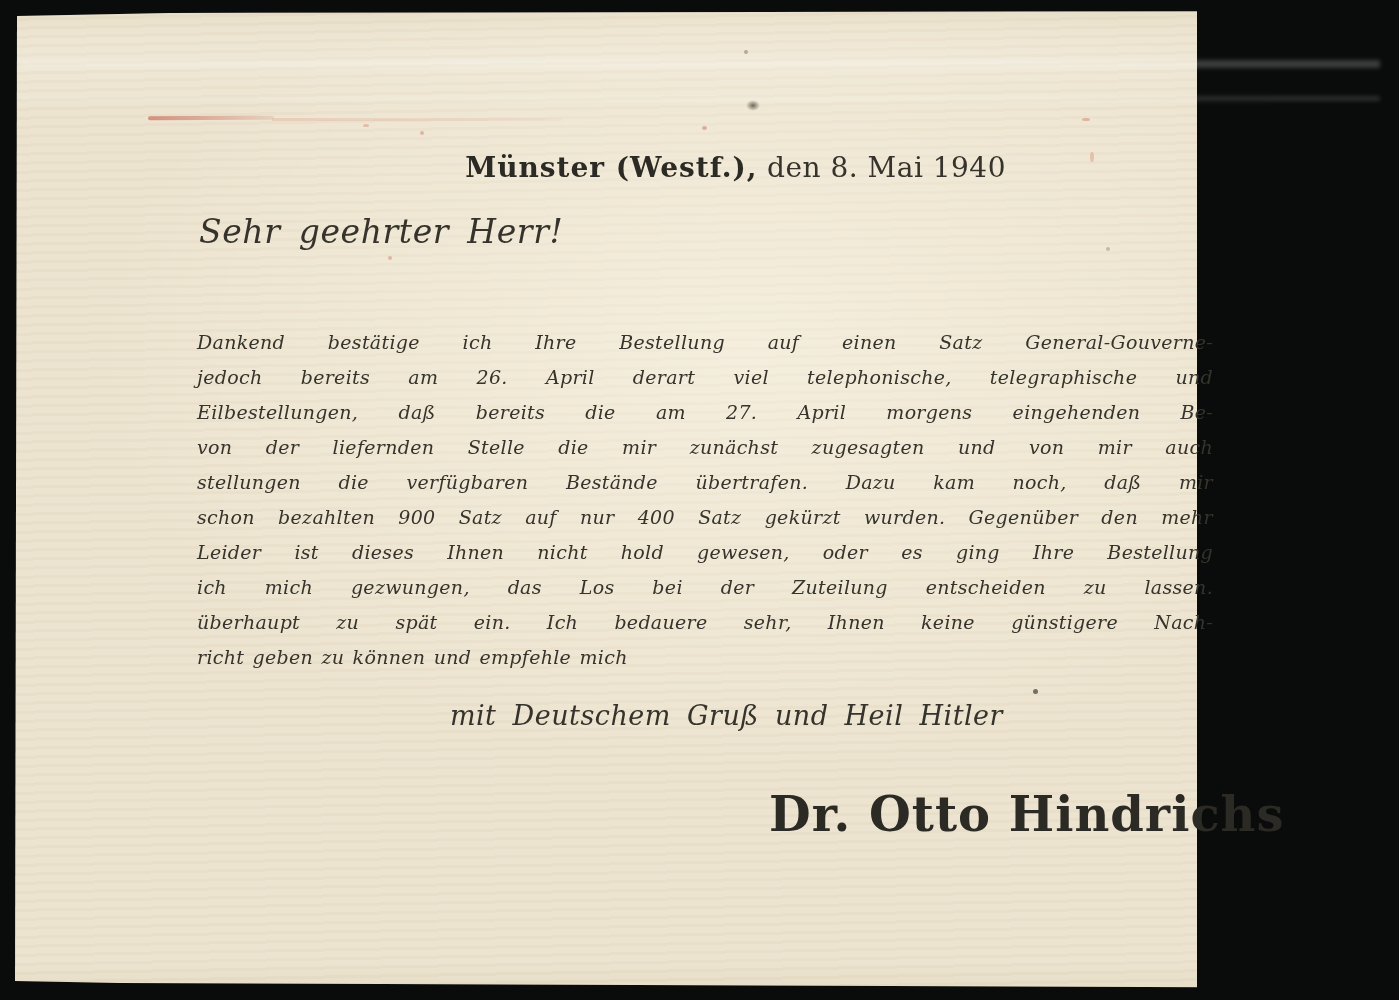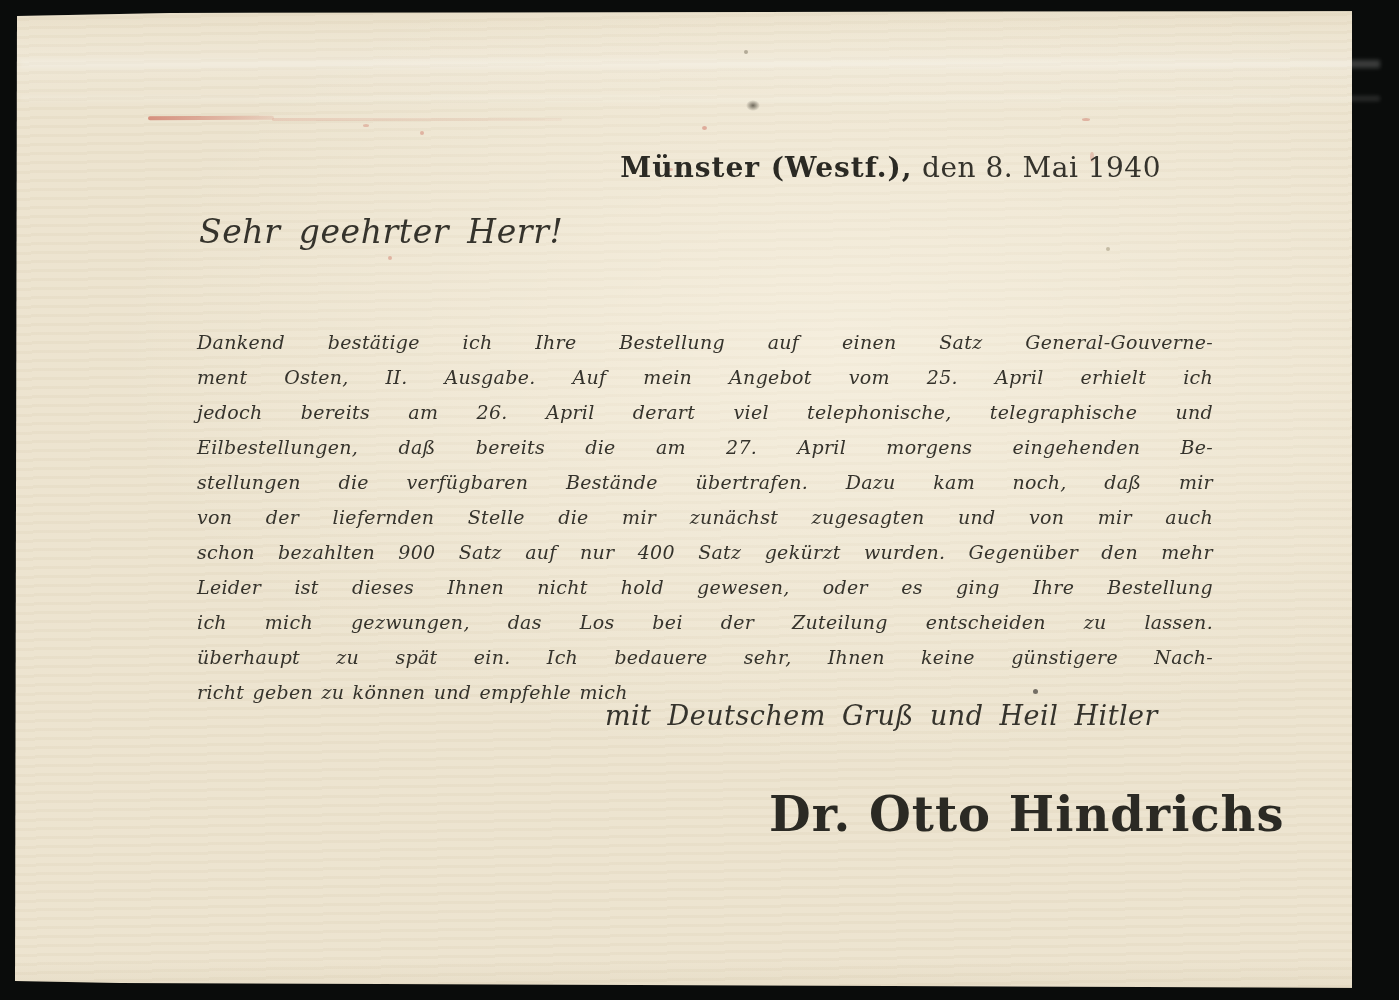--- a/index.html
+++ b/index.html
@@ -6,21 +6,21 @@
     margin: 0;
     padding: 0;
     width: 1399px;
     height: 1000px;
     overflow: hidden;
     background: var(--background, #0a0c0b);
     font-family: "DejaVu Serif", serif;
   }
   .stage {
     position: relative;
-    width: 1352px;
+    width: 1197px;
     height: 1000px;
   }
   
   .card {
     position: absolute;
     inset: 0;
     clip-path: polygon(17px 16px, 170px 13px, 1384px 11px, 1379px 600px, 1366px 988px, 120px 983px, 15px 981px);
     background-color: var(--paper, #ece3ce);
     background-image:
       radial-gradient(90% 70% at 62% 35%, rgba(255,250,238,0.45), rgba(255,250,238,0) 60%),
@@ -103,25 +103,24 @@
     <div class="mark speck" style="left:1106px;top:247px;width:4px;height:4px;background:#a79c82;opacity:.6;"></div>
 
     <div class="txt dateline">
       <span class="place">Münster (Westf.),</span><span> den 8. Mai 1940</span>
     </div>
 
     <div class="txt salutation">Sehr geehrter Herr!</div>
 
     <div class="txt bodytext">
       <div class="bl">Dankend bestätige ich Ihre Bestellung auf einen Satz General-Gouverne-</div>
-      <div class="bl">ment Osten, II. Ausgabe. Auf mein Angebot vom 25. April erhielt ich</div>
       <div class="bl">jedoch bereits am 26. April derart viel telephonische, telegraphische und</div>
       <div class="bl">Eilbestellungen, daß bereits die am 27. April morgens eingehenden Be-</div>
+      <div class="bl">von der liefernden Stelle die mir zunächst zugesagten und von mir auch</div>
       <div class="bl">stellungen die verfügbaren Bestände übertrafen. Dazu kam noch, daß mir</div>
-      <div class="bl">von der liefernden Stelle die mir zunächst zugesagten und von mir auch</div>
       <div class="bl">schon bezahlten 900 Satz auf nur 400 Satz gekürzt wurden. Gegenüber den mehr</div>
       <div class="bl">Leider ist dieses Ihnen nicht hold gewesen, oder es ging Ihre Bestellung</div>
       <div class="bl">ich mich gezwungen, das Los bei der Zuteilung entscheiden zu lassen.</div>
       <div class="bl">überhaupt zu spät ein. Ich bedauere sehr, Ihnen keine günstigere Nach-</div>
       <div class="bl pl-last">richt geben zu können und empfehle mich</div>
     </div>
 
     <div class="txt closing">mit Deutschem Gruß und Heil Hitler</div>
 
     <div class="txt signature">Dr. Otto Hindrichs</div>

